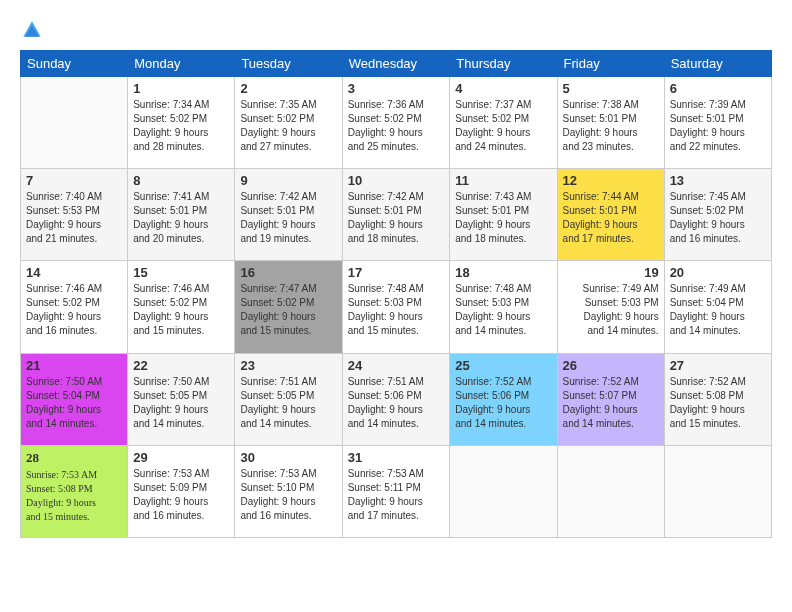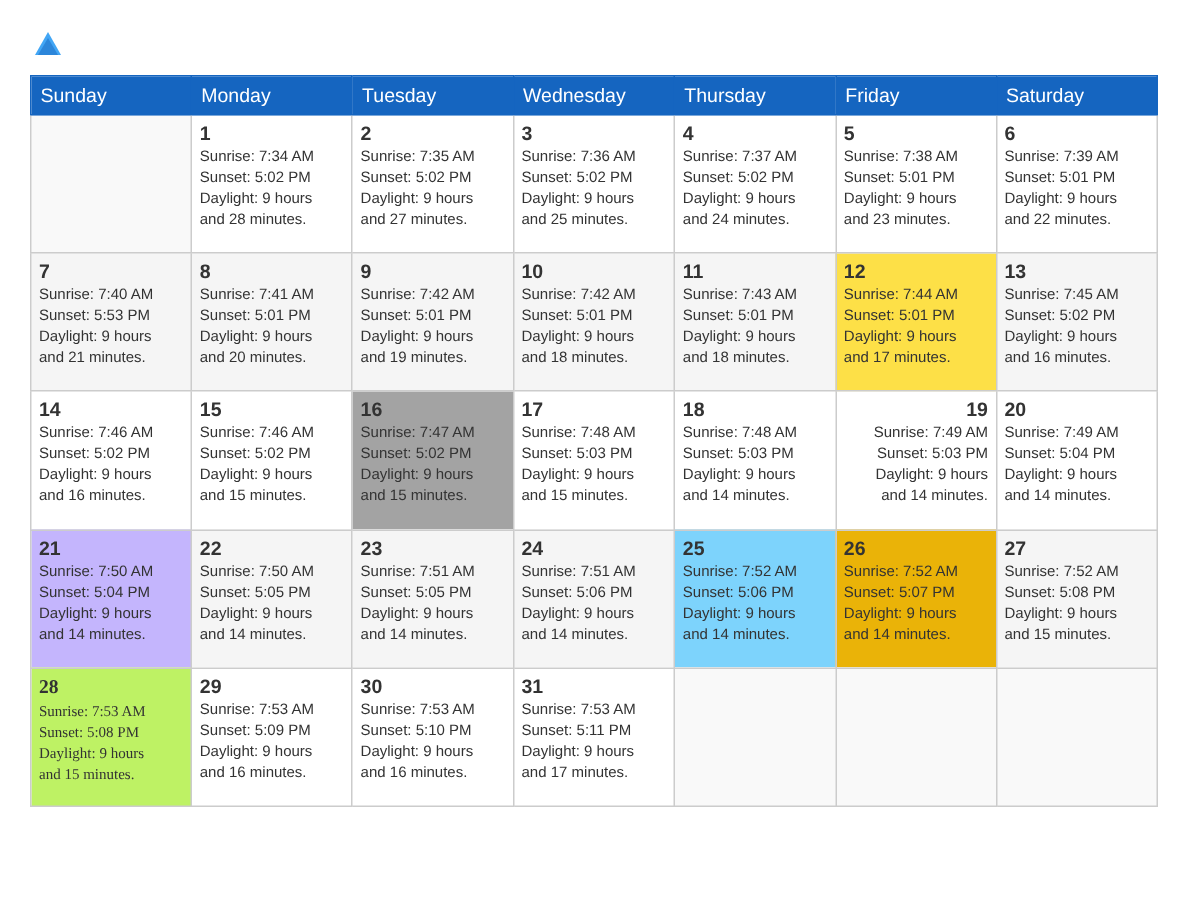--- a/index.html
+++ b/index.html
@@ -260,21 +260,21 @@
           </td>
           <td style="background: rgb(255, 255, 255);">
             <div class="day-number">20</div>
             <div class="day-info" style="white-space: pre-line;">Sunrise: 7:49 AM
 Sunset: 5:04 PM
 Daylight: 9 hours
 and 14 minutes.</div>
           </td>
         </tr>
         <tr style="background: rgb(245, 245, 245);">
-          <td style="background: #c4b5fd;">
+          <td style="background: #d946ef;">
             <div class="day-number">21</div>
             <div class="day-info" style="white-space: pre-line;">Sunrise: 7:50 AM
 Sunset: 5:04 PM
 Daylight: 9 hours
 and 14 minutes.</div>
           </td>
           <td style="background: rgb(245, 245, 245);">
             <div class="day-number">22</div>
             <div class="day-info" style="white-space: pre-line;">Sunrise: 7:50 AM
 Sunset: 5:05 PM
@@ -295,21 +295,21 @@
 Daylight: 9 hours
 and 14 minutes.</div>
           </td>
           <td style="background: #7dd3fc;">
             <div class="day-number">25</div>
             <div class="day-info" style="white-space: pre-line;">Sunrise: 7:52 AM
 Sunset: 5:06 PM
 Daylight: 9 hours
 and 14 minutes.</div>
           </td>
-          <td style="background: #eab308;">
+          <td style="background: #c4b5fd;">
             <div class="day-number">26</div>
             <div class="day-info" style="white-space: pre-line;">Sunrise: 7:52 AM
 Sunset: 5:07 PM
 Daylight: 9 hours
 and 14 minutes.</div>
           </td>
           <td style="background: rgb(245, 245, 245);">
             <div class="day-number">27</div>
             <div class="day-info" style="white-space: pre-line;">Sunrise: 7:52 AM
 Sunset: 5:08 PM

